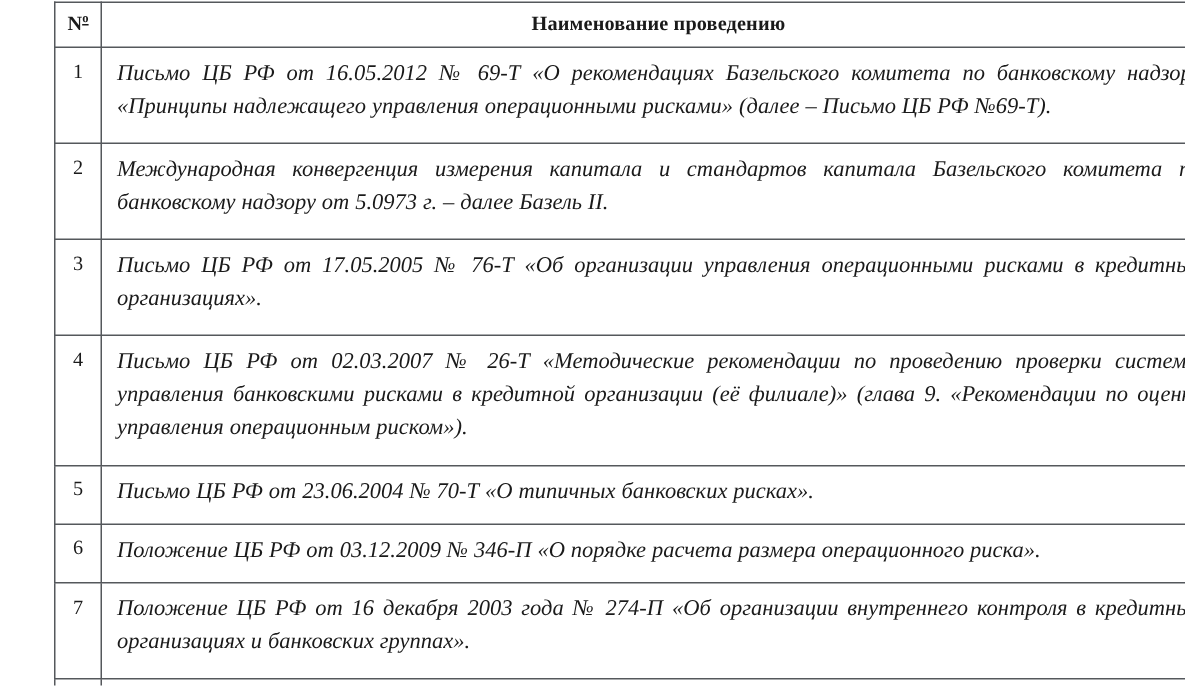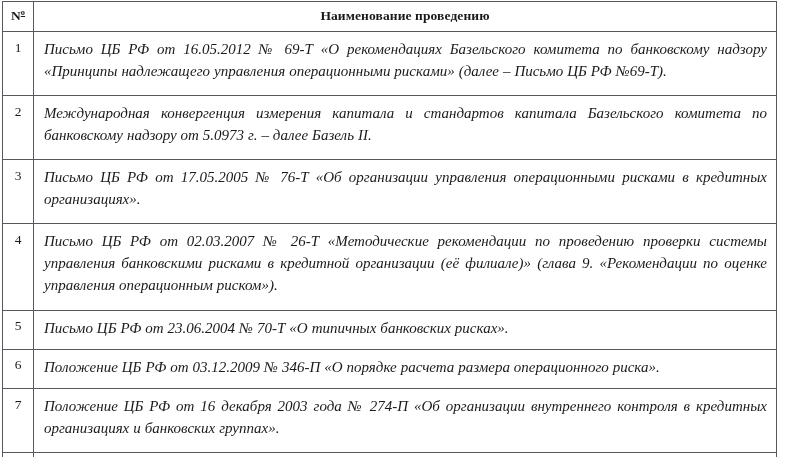--- a/index.html
+++ b/index.html
@@ -14,20 +14,21 @@
     font-family: "Liberation Serif", "DejaVu Serif", serif;
     color: #1a1a1a;
     overflow: hidden;
   }
   .page {
     position: relative;
     width: 640px;
     height: 457px;
     background: #ffffff;
     box-sizing: border-box;
+    margin-left: 34px;
   }
   table.doc-table {
     position: absolute;
     left: 2px;
     top: 1px;
     width: 774px;
     border-collapse: collapse;
     table-layout: fixed;
     background: #ffffff;
   }

